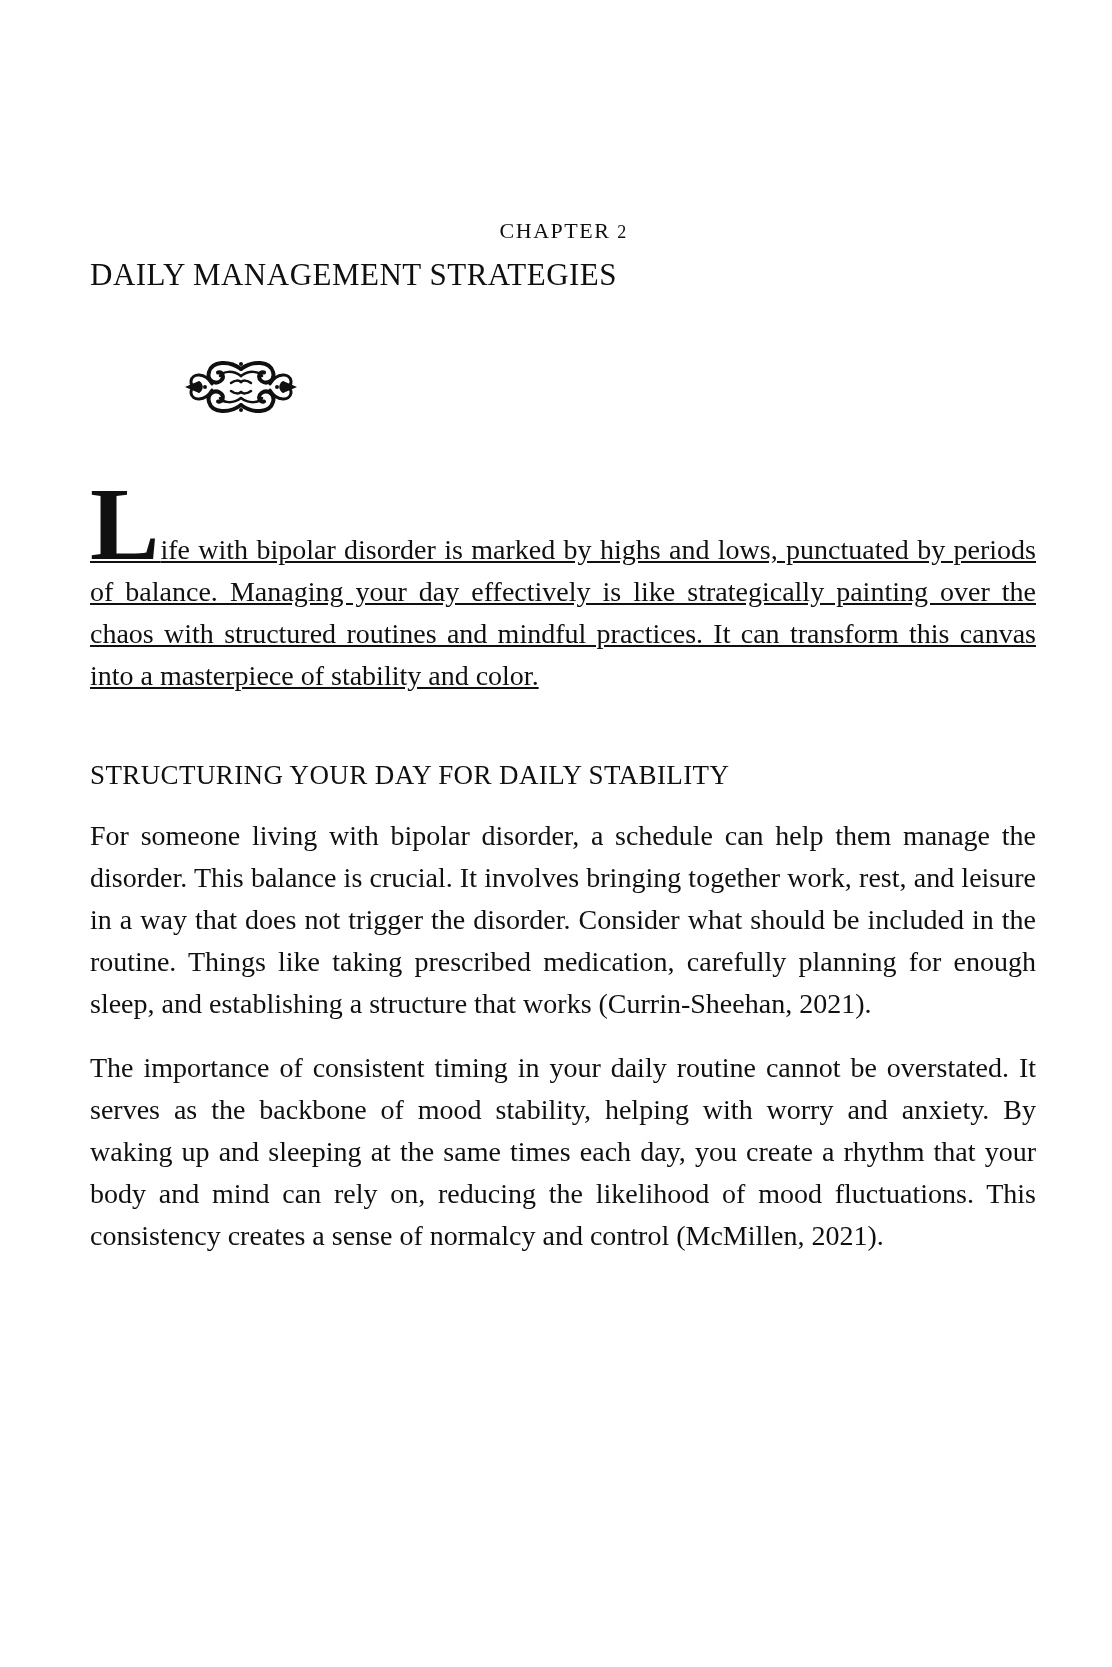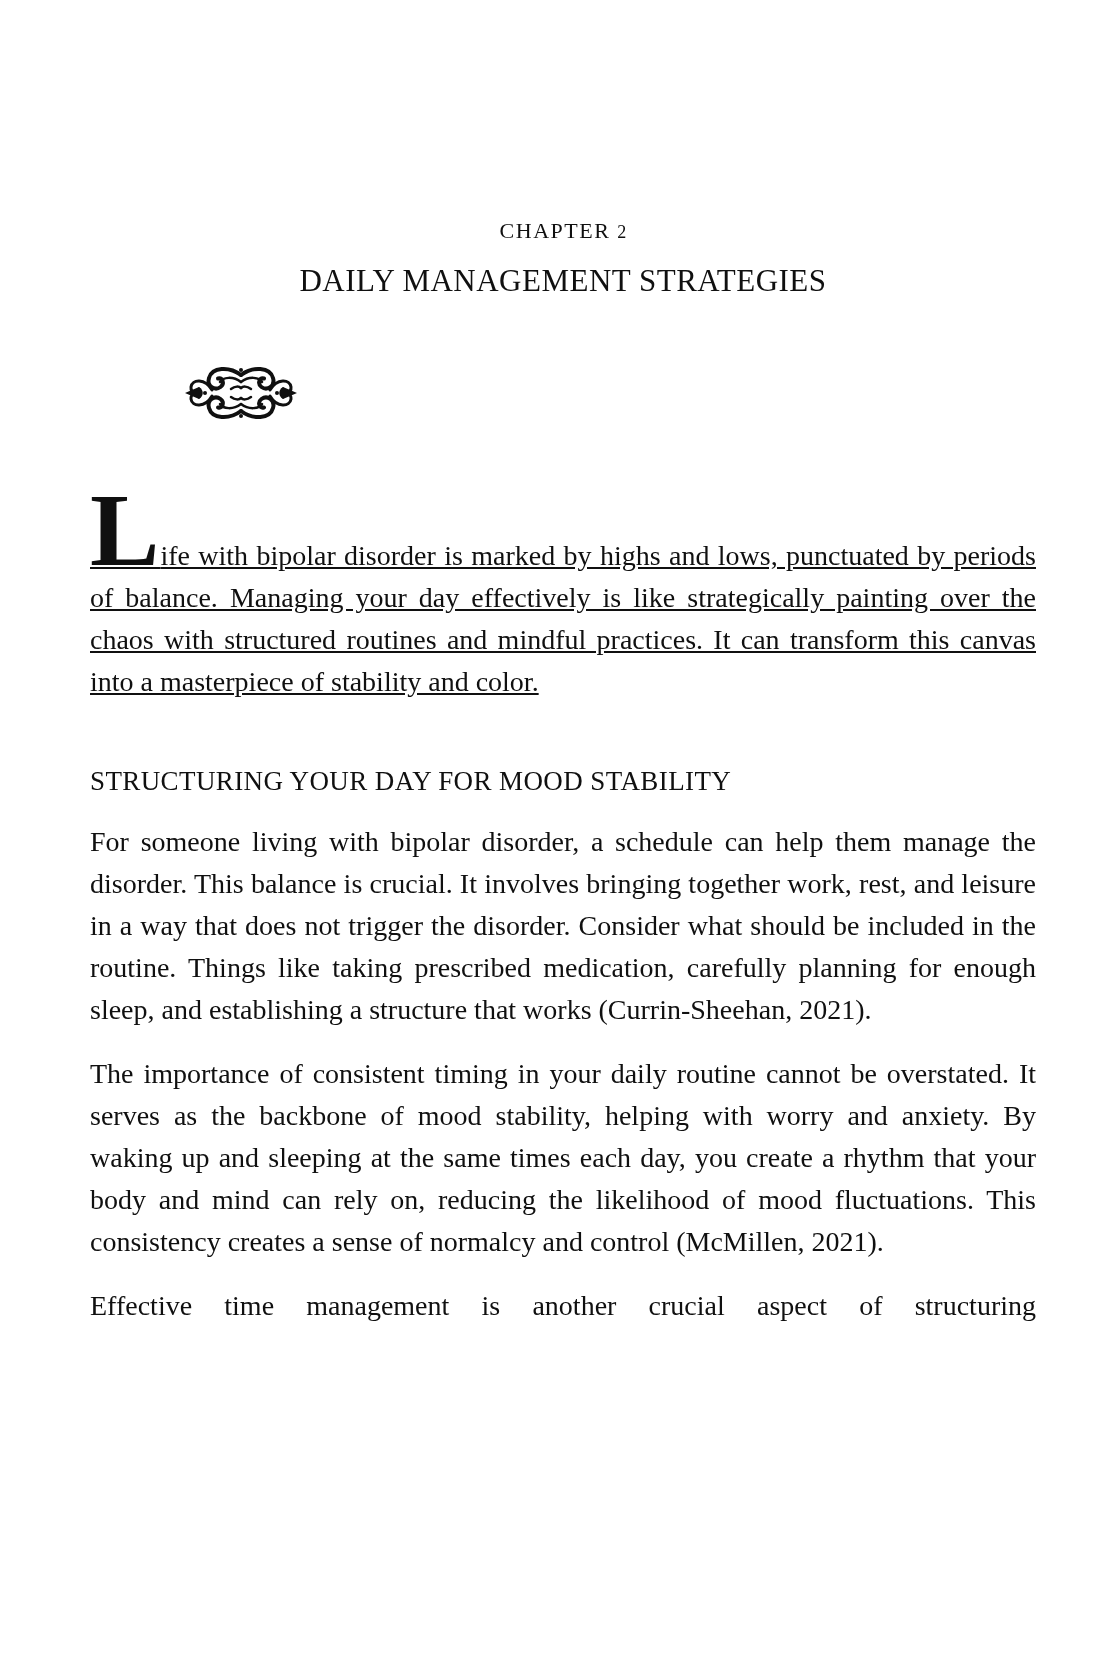--- a/index.html
+++ b/index.html
@@ -18,22 +18,21 @@
   .chapter-label {
     margin-top: 220px;
     text-align: center;
     font-size: 22px;
     line-height: 1;
     letter-spacing: 1.5px;
     white-space: nowrap;
   }
   .chapter-label .osnum { font-size: 0.82em; letter-spacing: 0; }
   .chapter-title {
-    margin-top: 20px;
-    text-align: center;
+    margin-top: 14px;
     font-size: 31px;
     line-height: 1.2;
     letter-spacing: 0.5px;
     white-space: nowrap;
   }
   .ornament {
     margin-top: 65px;
     margin-left: 93px;
     width: 116px;
     height: 58px;
@@ -87,21 +86,20 @@
         <circle cx="44" cy="58" r="4"></circle>
       </g>
       <use href="#orn-leaf" transform="translate(232,0) scale(-1,1)"></use>
       <circle cx="116" cy="12" r="4" fill="#101010"></circle>
       <circle cx="116" cy="104" r="4" fill="#101010"></circle>
     </svg>
   </div>
 
   <p class="para intro"><span class="dropcap">L</span><span>ife with bipolar disorder is marked by highs and lows, punctuated by periods of balance. Managing your day effectively is like strategically painting over the chaos with structured routines and mindful practices. It can transform this canvas into a masterpiece of stability and color.</span></p>
 
-  <h2 class="section-heading">STRUCTURING YOUR DAY FOR MOOD STABILITY</h2>
+  <h2 class="section-heading">STRUCTURING YOUR DAY FOR DAILY STABILITY</h2>
 
   <p class="para">For someone living with bipolar disorder, a schedule can help them manage the disorder. This balance is crucial. It involves bringing together work, rest, and leisure in a way that does not trigger the disorder. Consider what should be included in the routine. Things like taking prescribed medication, carefully planning for enough sleep, and establishing a structure that works (Currin-Sheehan, 2021).</p>
 
   <p class="para">The importance of consistent timing in your daily routine cannot be overstated. It serves as the backbone of mood stability, helping with worry and anxiety. By waking up and sleeping at the same times each day, you create a rhythm that your body and mind can rely on, reducing the likelihood of mood fluctuations. This consistency creates a sense of normalcy and control (McMillen, 2021).</p>
 
-  <p class="para partial">Effective time management is another crucial aspect of structuring</p>
 
 </div>
 
 </body></html>

